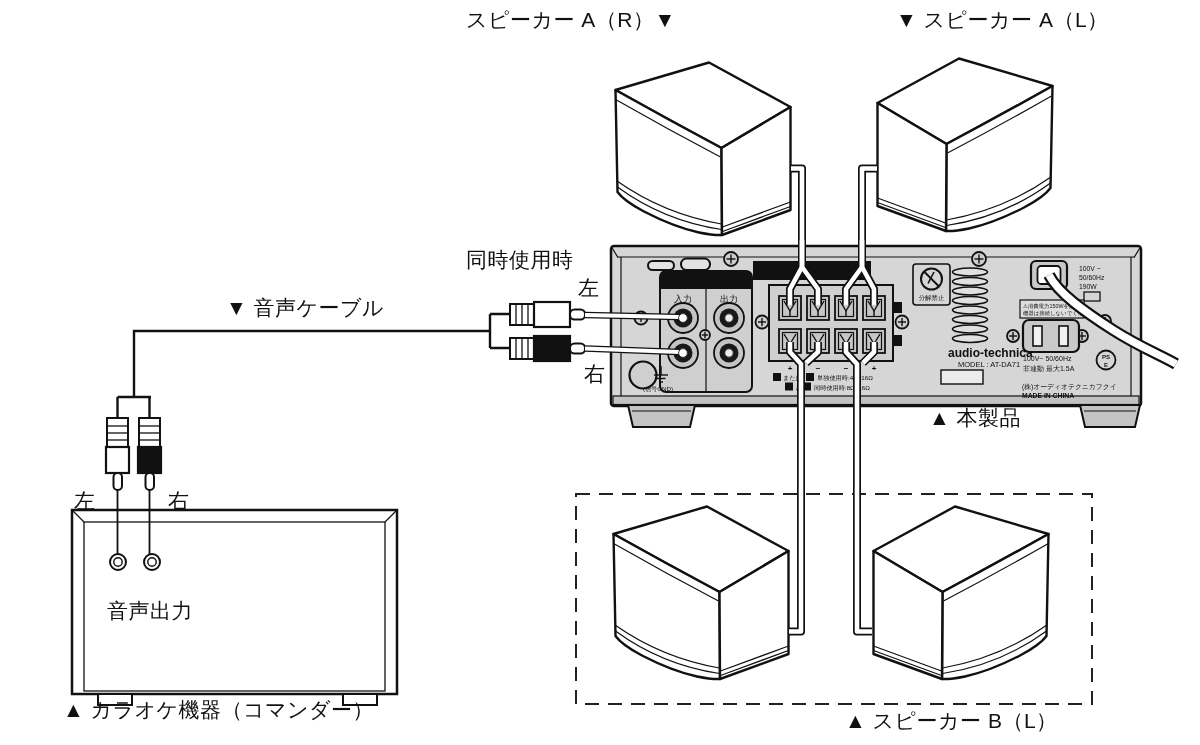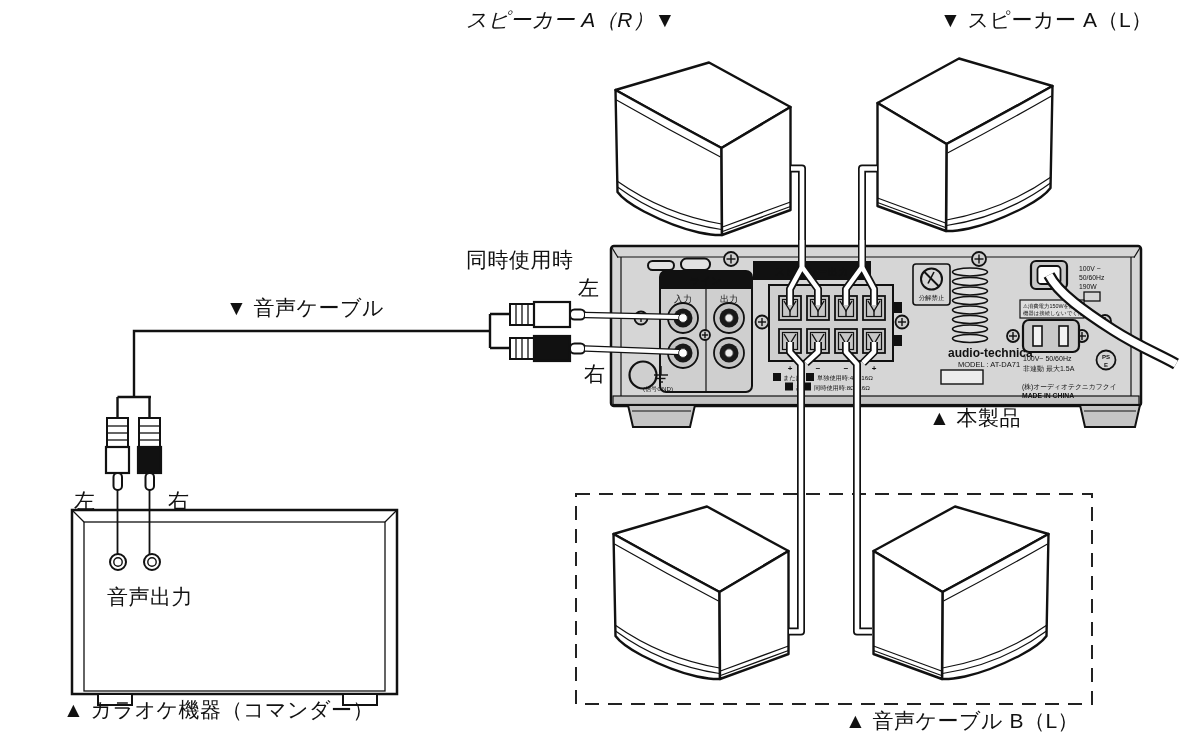--- a/index.html
+++ b/index.html
@@ -374,26 +374,26 @@
           <circle cx="118" cy="562" r="8" fill="#fff" stroke="#111" stroke-width="2"></circle>
           <circle cx="118" cy="562" r="4.2" fill="none" stroke="#111" stroke-width="1.4"></circle>
         </g>
     <g>
           <circle cx="152" cy="562" r="8" fill="#fff" stroke="#111" stroke-width="2"></circle>
           <circle cx="152" cy="562" r="4.2" fill="none" stroke="#111" stroke-width="1.4"></circle>
         </g>
   </g>
 </svg>
 
-<div class="lbl" style="left:466px;top:6px;font-style:italic;">スピーカー A（R）▼</div>
-<div class="lbl" style="left:940px;top:6px;">▼ スピーカー A（L）</div>
+<div class="lbl" style="left:466px;top:6px;">スピーカー A（R）▼</div>
+<div class="lbl" style="left:896px;top:6px;">▼ スピーカー A（L）</div>
 <div class="lbl" style="left:466px;top:246px;">同時使用時</div>
 <div class="lbl" style="left:226px;top:294px;text-align:right;">▼ 音声ケーブル</div>
 <div class="lbl" style="left:578px;top:274px;">左</div>
 <div class="lbl" style="left:584px;top:360px;">右</div>
 <div class="lbl" style="left:74px;top:487px;">左</div>
 <div class="lbl" style="left:168px;top:487px;">右</div>
-<div class="lbl" style="left:107px;top:583px;">音声出力</div>
+<div class="lbl" style="left:107px;top:597px;">音声出力</div>
 <div class="lbl" style="left:63px;top:696px;">▲ カラオケ機器（コマンダー）</div>
 <div class="lbl" style="left:897px;top:404px;margin-left:32px;">▲ 本製品</div>
-<div class="lbl" style="left:845px;top:707px;">▲ 音声ケーブル B（L）</div>
+<div class="lbl" style="left:845px;top:707px;">▲ スピーカー B（L）</div>
 
 </div>
 
 </body></html>

